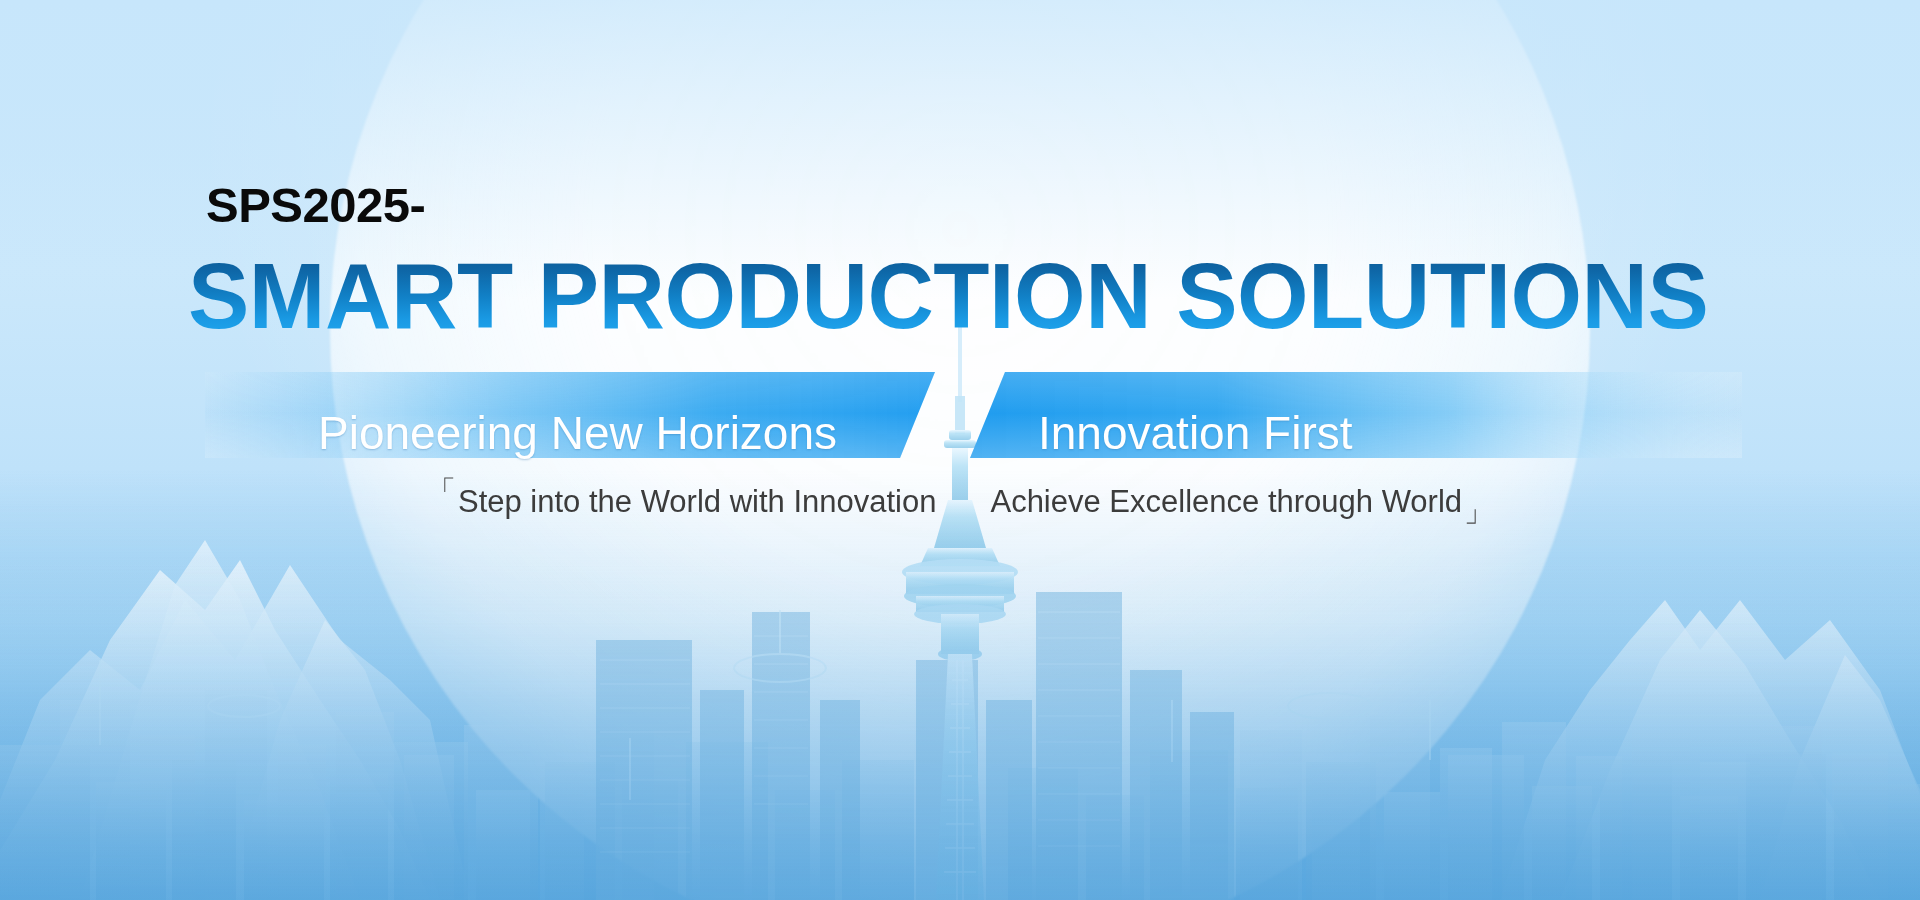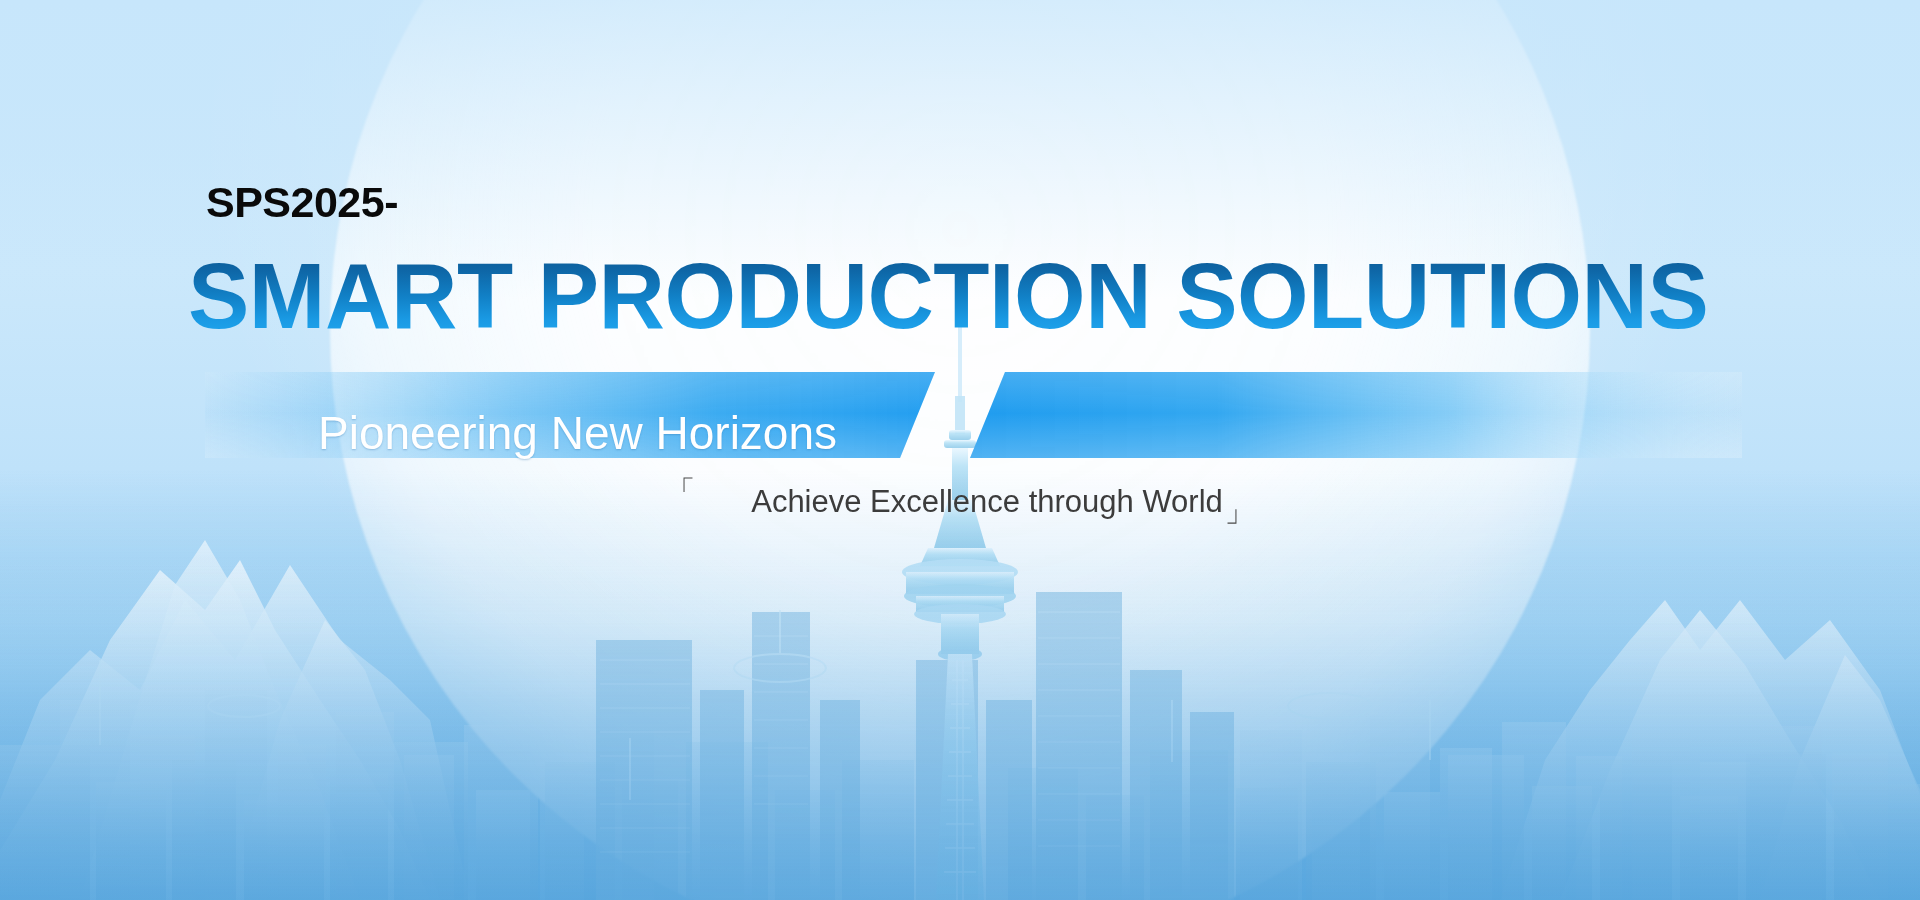--- a/index.html
+++ b/index.html
@@ -76,21 +76,21 @@
   .content {
     position:absolute;
     left:0; top:0;
     width:1920px; height:900px;
     z-index:6;
   }
 
   .eyebrow {
     position:absolute;
     left:206px; top:181px;
-    font-size:43px;
+    font-size:49px;
     font-weight:bold;
     letter-spacing:-0.5px;
     color:#0a0a0a;
     line-height:1;
     white-space:nowrap;
     text-align:right;
   }
 
   .headline {
     position:absolute;
@@ -407,22 +407,24 @@
         <path d="M 205 0 L 935 0 L 900 86 L 205 86 Z" fill="url(#ribbonLeft)"></path>
         <path d="M 205 0 L 935 0 L 900 86 L 205 86 Z" fill="url(#ribbonShadeV)"></path>
 
         <path d="M 1005 0 L 1742 0 L 1742 86 L 970 86 Z" fill="url(#ribbonRight)"></path>
         <path d="M 1005 0 L 1742 0 L 1742 86 L 970 86 Z" fill="url(#ribbonShadeV)"></path>
       </svg>
     </div>
 
     <div class="ribbon-text left">Pioneering New Horizons</div>
 
+    <div class="ribbon-text right">Innovation First</div>
 
     <div class="subtitle">
       <span class="sub-bracket open">「</span>
+      <span class="sub-part">Step into the World with Innovation</span>
       <span class="sub-gap"></span>
       <span class="sub-part">Achieve Excellence through World</span>
       <span class="sub-bracket close">」</span>
     </div>
 
   </div>
 </div>
 
 </body></html>

